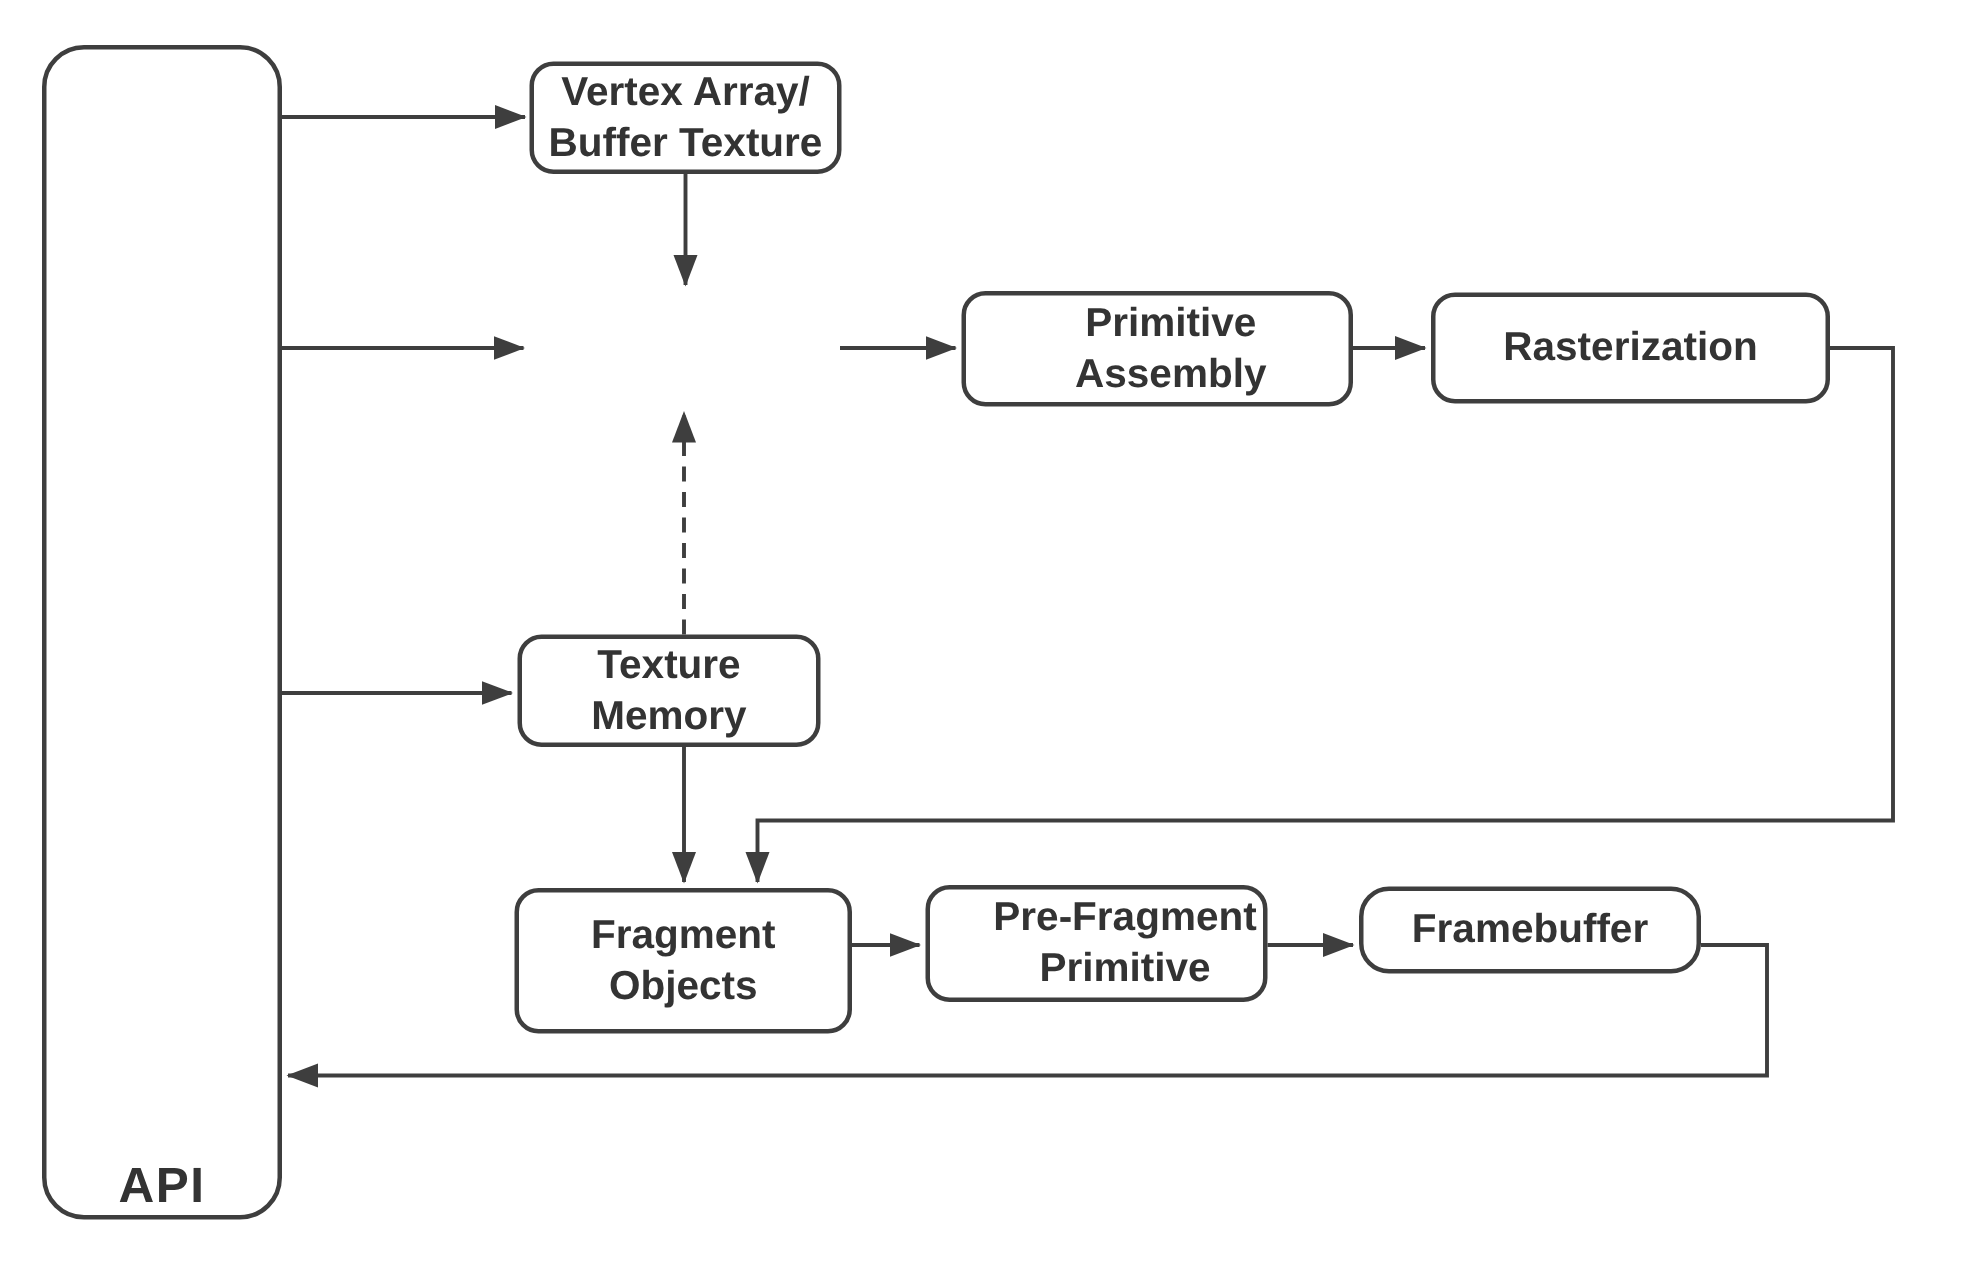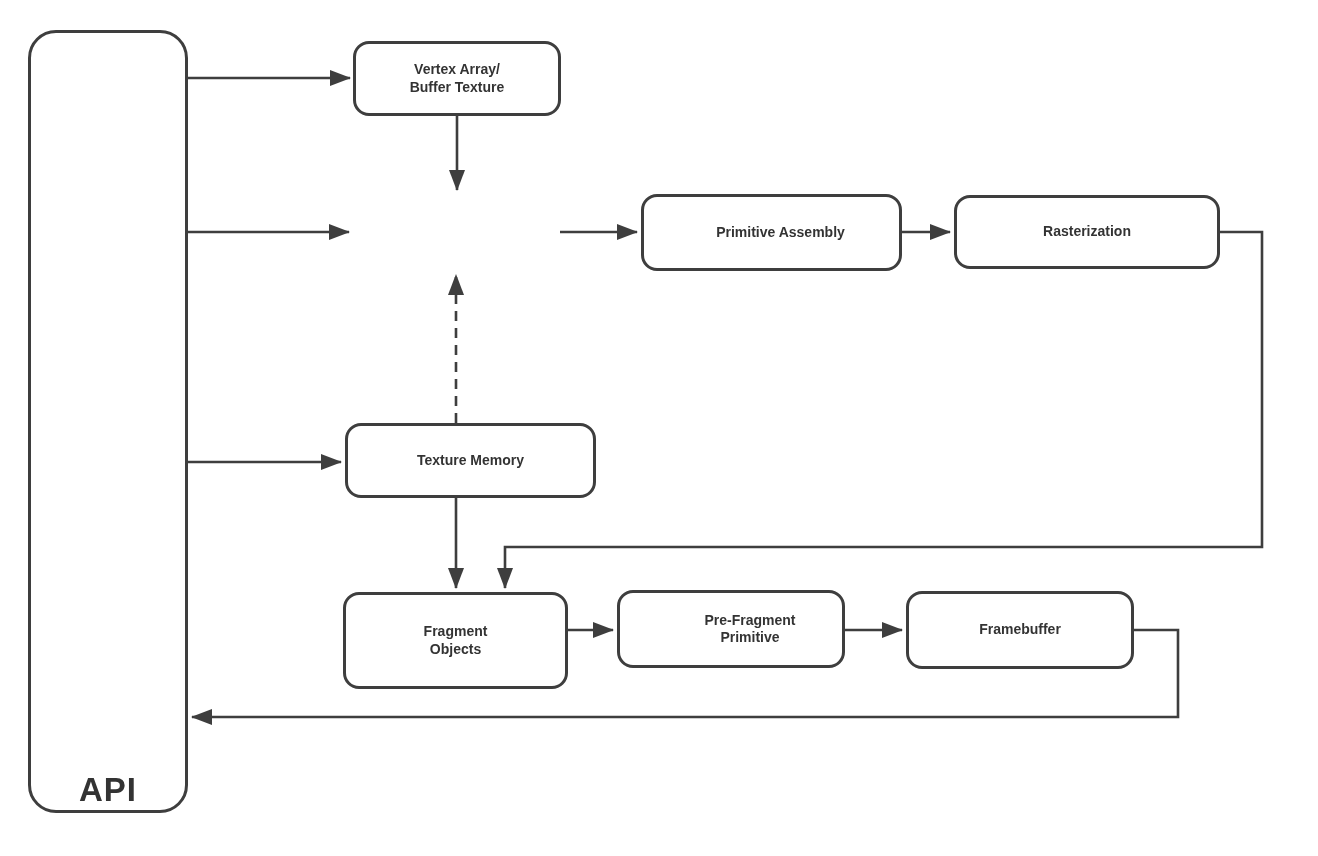--- a/index.html
+++ b/index.html
@@ -23,39 +23,39 @@
     position:absolute;
     box-sizing:border-box;
     background:var(--fill);
     border:3px solid var(--line);
     border-radius:16px;
     display:flex;flex-direction:column;
     align-items:center;justify-content:center;
     text-align:center;
     color:var(--text);
     font-weight:bold;
-    font-size:14px;
+    font-size:27px;
     line-height:1.25;
     z-index:2;
   }
   .node-api{
     left:28px;top:30px;width:160px;height:783px;
     border-radius:28px;
     font-size:33px;
     letter-spacing:1px;
     justify-content:flex-end;
   }
   .node-vertex-array{left:353px;top:41px;width:208px;height:75px;}
   .node-vertex-shader{left:353px;top:194px;width:207px;height:77px;}
   .node-primitive-assembly{left:641px;top:194px;width:261px;height:77px;padding-left:18px;}
   .node-rasterization{left:954px;top:195px;width:266px;height:74px;}
-  .node-texture-memory{left:345px;top:423px;width:251px;height:75px;}
+  .node-texture-memory{left:345px;top:423px;width:202px;height:75px;}
   .node-fragment-shader{left:343px;top:592px;width:225px;height:97px;}
   .node-pre-fragment{left:617px;top:590px;width:228px;height:78px;padding-left:38px;}
-  .node-framebuffer{left:906px;top:591px;width:228px;height:78px;}
+  .node-framebuffer{left:906px;top:591px;width:228px;height:58px;border-radius:20px;}
 </style>
 </head>
 <body>
 
 <div class="stage">
 
   <svg class="connectors" viewBox="0 0 1318 856" xmlns="http://www.w3.org/2000/svg">
     <defs>
       <marker id="arrow" markerUnits="userSpaceOnUse" markerWidth="22" markerHeight="18" refX="20" refY="8" orient="auto">
         <path d="M0,0 L21,8 L0,16 Z" fill="#3e3e3e"></path>

